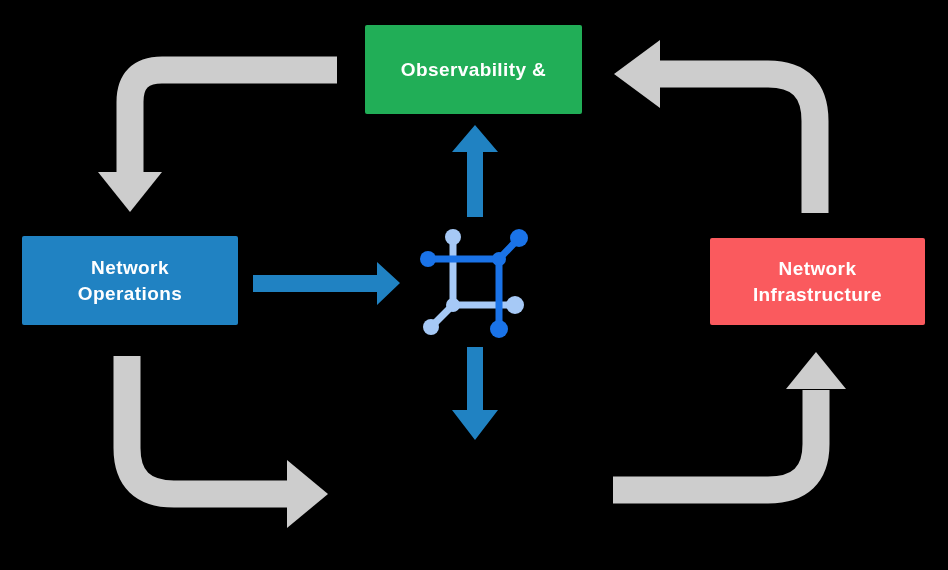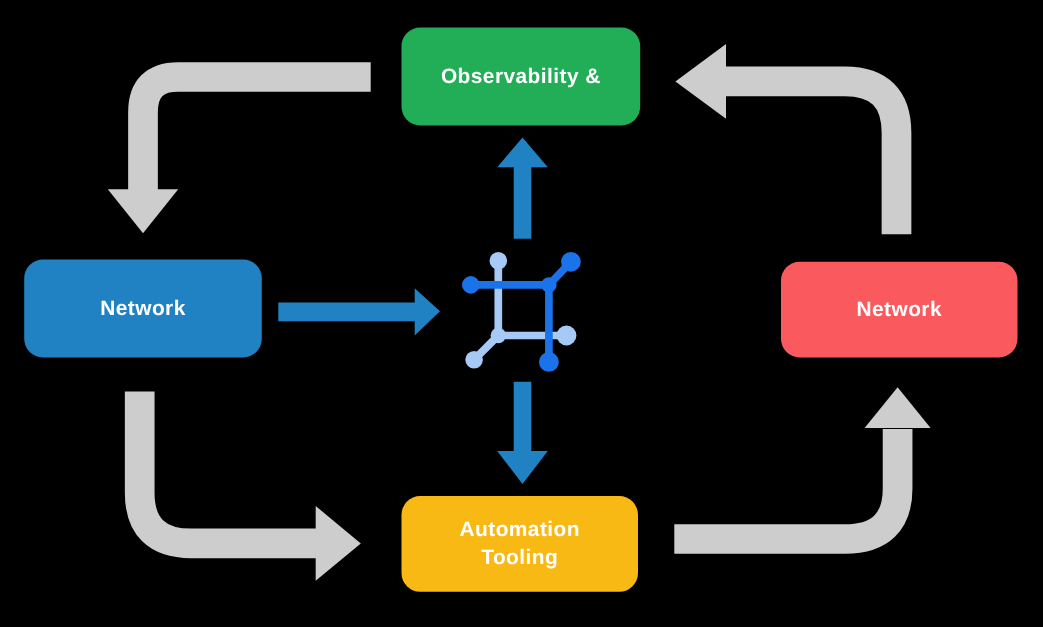--- a/index.html
+++ b/index.html
@@ -15,21 +15,21 @@
     font-family: "Liberation Sans", sans-serif;
     overflow: hidden;
   }
   .arrow-layer {
     position: absolute;
     left: 0; top: 0;
     width: 948px; height: 570px;
   }
   .node {
     position: absolute;
-    border-radius: 17px;
+    border-radius: 2px;
     display: flex;
     flex-direction: column;
     align-items: center;
     justify-content: center;
     color: #ffffff;
     font-size: 19px;
     font-weight: 600;
     letter-spacing: 0.4px;
     line-height: 26px;
     text-align: center;
@@ -100,24 +100,22 @@
       </g>
     </g>
   </svg>
 
   <div class="node node-observability">
     <span>Observability &amp;</span>
   </div>
 
   <div class="node node-operations">
     <span>Network</span>
+    <span>Operations</span>
   </div>
 
   <div class="node node-infrastructure">
     <span>Network</span>
+    <span>Infrastructure</span>
   </div>
 
-  <div class="node node-tooling">
-    <span>Automation</span>
-    <span>Tooling</span>
-  </div>
 
 </div>
 
 </body></html>

